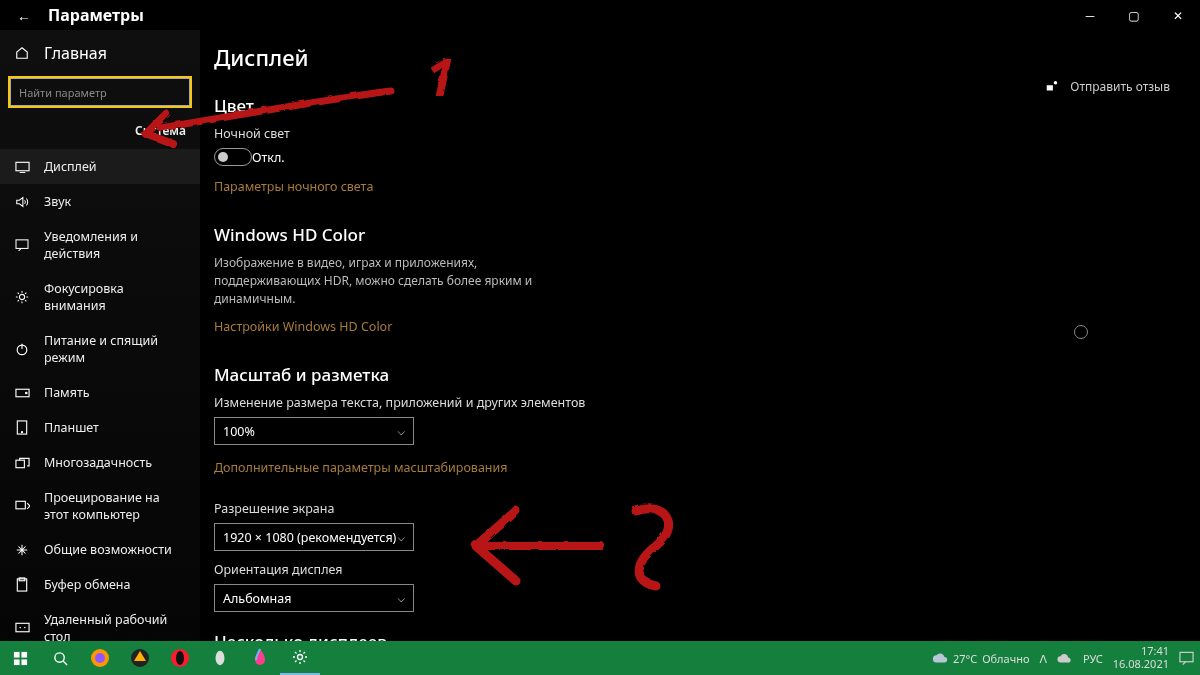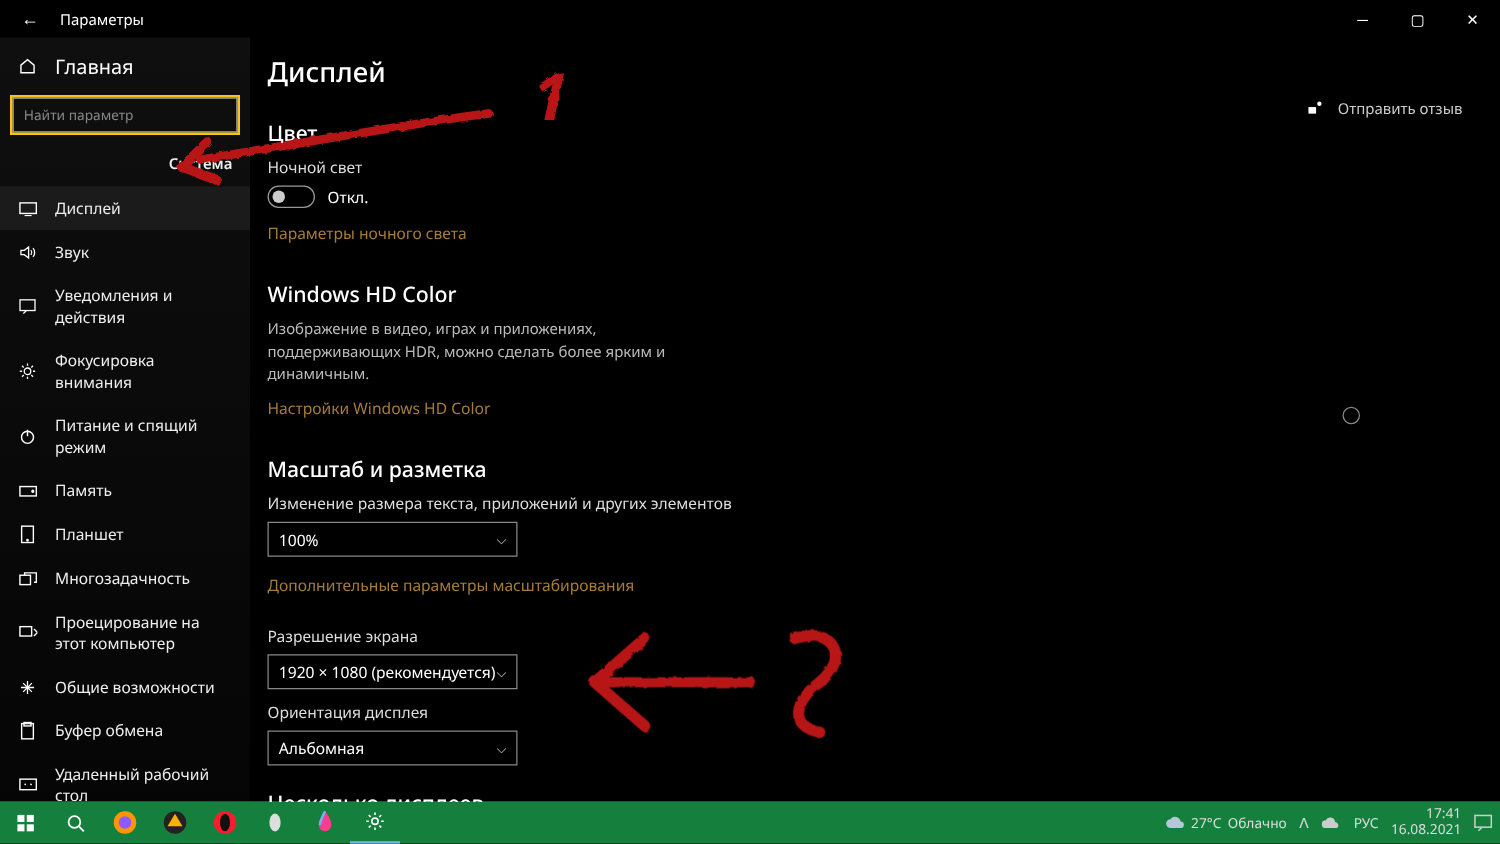--- a/index.html
+++ b/index.html
@@ -1,21 +1,21 @@
 <!DOCTYPE html>
 <html><head>
 <meta charset="utf-8">
 <style>
 * { margin: 0; padding: 0; box-sizing: border-box; font-family: "Segoe UI", system-ui, sans-serif; }
 body { width: 1200px; height: 675px; background: #000; color: #fff; overflow: hidden; position: relative; }
 
 
 .titlebar { height: 30px; display: flex; align-items: center; padding: 0 4px; position: relative; }
 .titlebar .back { width: 40px; text-align: center; font-size: 14px; cursor: pointer; }
-.titlebar .title { font-size: 12px; padding-left: 4px; }
+.titlebar .title { font-size: 16px; padding-left: 4px; font-weight: bold; }
 .titlebar .win-controls { position: absolute; right: 0; top: 0; display: flex; }
 .win-btn { width: 44px; height: 30px; display: flex; align-items: center; justify-content: center; font-size: 12px; cursor: pointer; }
 
 
 .shell { display: flex; height: calc(100% - 30px - 34px); }
 .sidebar { width: 200px; background: linear-gradient(180deg, rgba(60,60,60,.25), rgba(20,20,20,.25)); padding-top: 4px; display: flex; flex-direction: column; }
 .home-row { display: flex; align-items: center; gap: 14px; padding: 8px 14px; cursor: pointer; text-align: right; }
 .icon { width: 16px; height: 16px; display: inline-flex; align-items: center; justify-content: center; color: #fff; flex-shrink: 0; }
 .search-wrap { padding: 6px 10px 10px; }
 .search { width: 100%; height: 28px; background: transparent; border: 1px solid #aaa; outline: 2px solid #f5c518; outline-offset: 0; padding: 0 8px; color: #fff; font-size: 11px; }
@@ -26,21 +26,21 @@
 .nav-item.active { background: rgba(255,255,255,.06); }
 
 
 .main { flex: 1; padding: 12px 30px 20px 14px; overflow-y: auto; position: relative; }
 .page-title { font-size: 22px; font-weight: 500; margin-bottom: 22px; }
 .feedback { position: absolute; right: 30px; top: 48px; display: flex; align-items: center; gap: 10px; font-size: 12px; color: #ccc; cursor: pointer; }
 .section-h { font-size: 17px; font-weight: 500; margin-top: 10px; margin-bottom: 8px; }
 .field-label { font-size: 12.5px; color: #ddd; margin-top: 6px; margin-bottom: 6px; }
 .desc { font-size: 12px; color: #bbb; line-height: 1.5; max-width: 360px; margin-bottom: 6px; }
 .link { font-size: 12.5px; color: #a77b3b; cursor: pointer; margin-bottom: 10px; display: inline-block; }
-.toggle { display: flex; align-items: center; gap: 10px; margin-bottom: 8px; }
+.toggle { display: flex; align-items: center; margin-bottom: 8px; }
 .toggle-sw { width: 38px; height: 18px; border: 1px solid #999; border-radius: 9px; position: relative; cursor: pointer; }
 .toggle-sw::after { content:""; width: 10px; height: 10px; background: #ccc; border-radius: 50%; position: absolute; left: 3px; top: 3px; }
 .toggle-lbl { font-size: 12.5px; }
 .select { width: 200px; height: 28px; background: transparent; border: 1px solid #888; color: #fff; padding: 0 8px; display: flex; align-items: center; justify-content: space-between; font-size: 12.5px; cursor: pointer; margin-bottom: 10px; }
 .chev { font-size: 10px; color: #ccc; }
 .block { margin-bottom: 18px; }
 .radio-circle { position: absolute; right: 112px; top: 295px; width: 14px; height: 14px; border: 1.5px solid #888; border-radius: 50%; }
 
 
 .taskbar { position: absolute; left: 0; right: 0; bottom: 0; height: 34px; background: #15803d; display: flex; align-items: center; }

